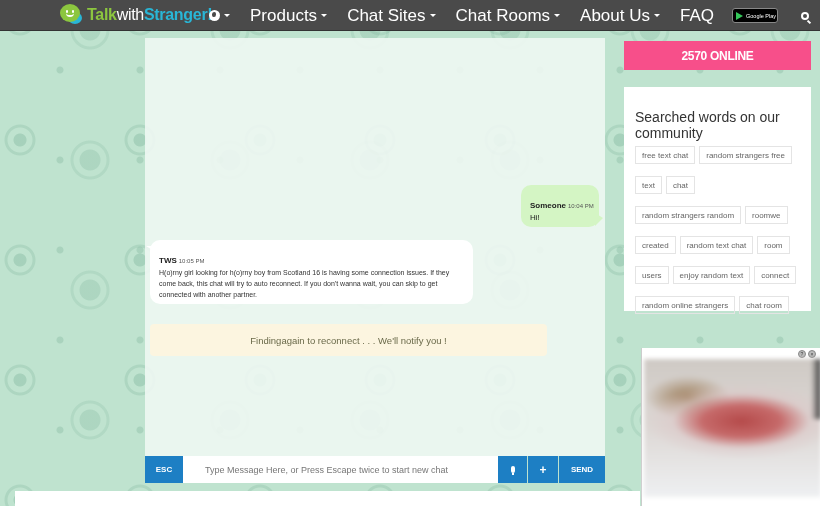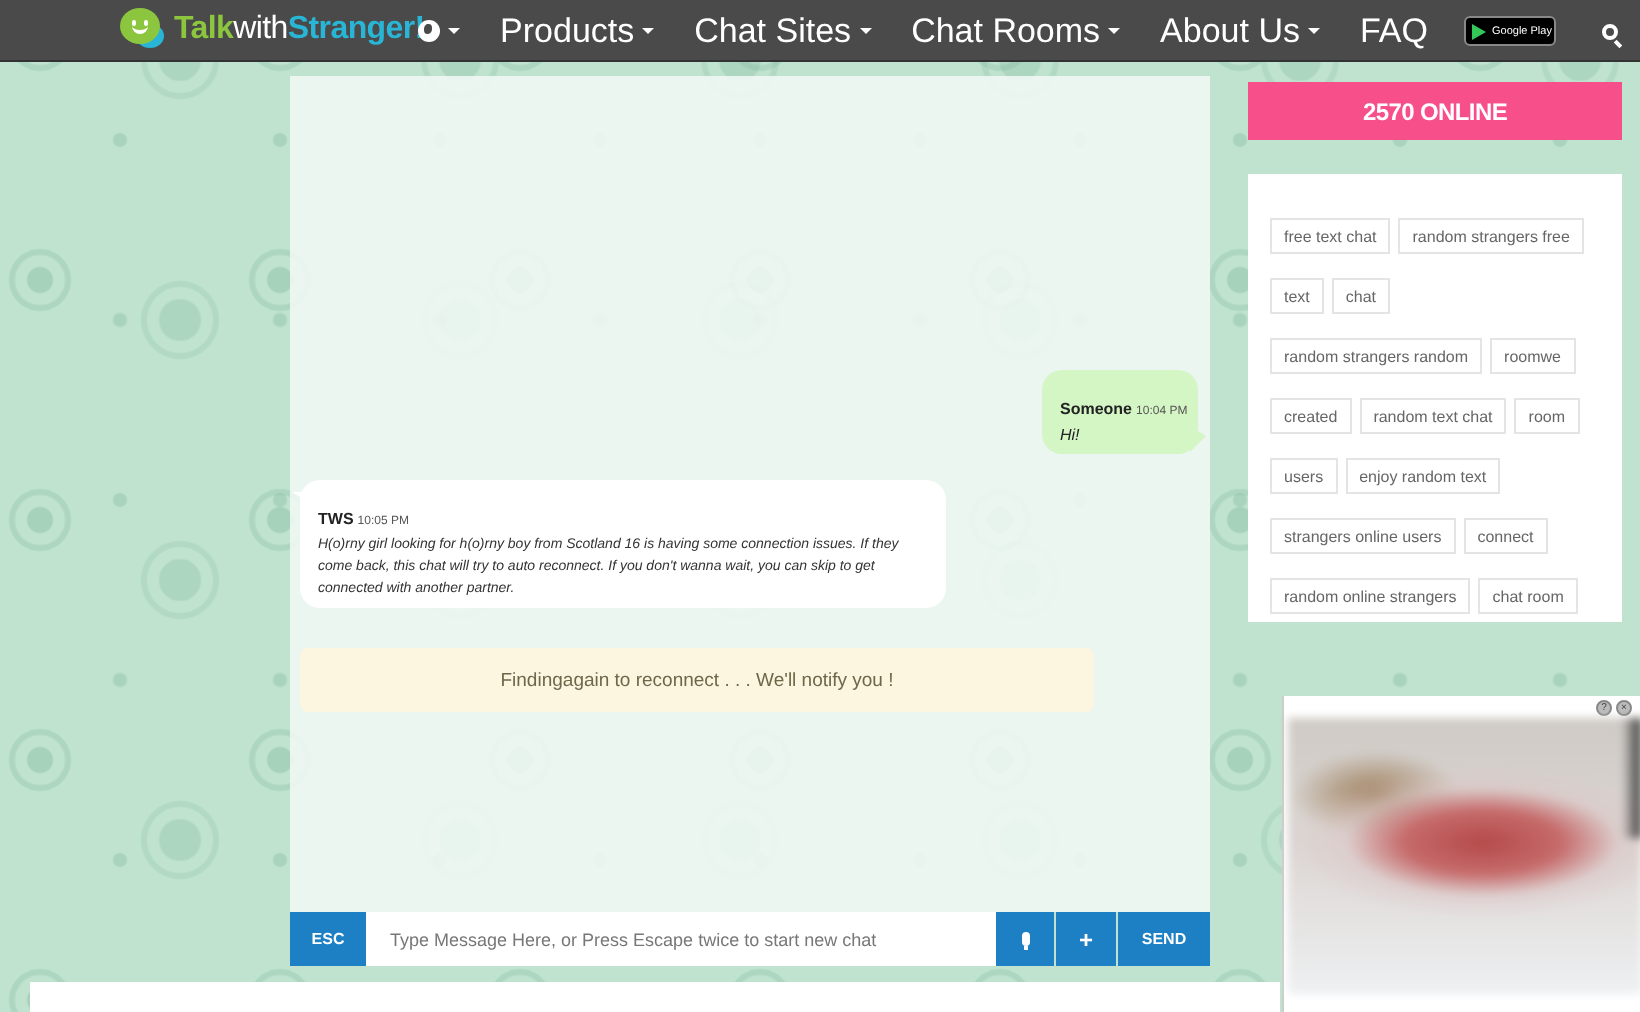--- a/index.html
+++ b/index.html
@@ -51,39 +51,39 @@
     position: absolute; left: 145px; top: 38px; width: 460px; height: 418px;
     background: rgba(240, 248, 244, 0.88);
   }
   .msg-me {
     position: absolute; left: 521px; top: 185px; width: 78px; height: 42px;
     background: #d4f5c4; border-radius: 10px; padding: 9px 0 0 9px;
   }
   .msg-me::after { content: ""; position: absolute; right: -4px; top: 28px; width: 0; height: 0; border-left: 8px solid #d4f5c4; border-top: 5px solid transparent; border-bottom: 8px solid transparent; }
   .msg-name { font-weight: bold; font-size: 8px; color: #222; }
   .msg-time { font-size: 6px; color: #555; margin-left: 2px; }
-  .msg-text { font-size: 8px; color: #222; line-height: 11px; font-style: italic; }
+  .msg-text { font-size: 8px; color: #222; line-height: 11px; }
   .msg-them {
     position: absolute; left: 150px; top: 240px; width: 323px; height: 64px;
     background: #ffffff; border-radius: 10px; padding: 9px 9px 0 9px;
   }
   .msg-them::before { content: ""; position: absolute; left: -4px; top: 6px; width: 0; height: 0; border-right: 8px solid #fff; border-bottom: 5px solid transparent; }
   .msg-them .msg-text { font-size: 7px; line-height: 11px; color: #333; }
   .notice {
     position: absolute; left: 150px; top: 324px; width: 397px; height: 32px;
     background: #fcf5e0; border-radius: 4px; display: flex; align-items: center; justify-content: center;
     font-size: 9.5px; color: #6a6a4a;
   }
   .notice b { color: #5a5a3a; margin: 0 3px; }
 
   
   .input-bar { position: absolute; left: 145px; top: 456px; width: 460px; height: 27px; display: flex; }
   .btn-blue { background: #1d7fc4; color: #fff; font-size: 8px; display: flex; align-items: center; justify-content: center; height: 27px; border: none; font-weight: bold; }
   .esc-btn { width: 38px; }
-  .msg-input { flex: 1; background: #fff; border: none; height: 27px; padding: 0 12px; font-size: 9px; font-family: "Liberation Sans", sans-serif; color: #555; }
+  .msg-input { flex: 1; background: #fff; border: none; height: 27px; padding: 0 22px; font-size: 9px; font-family: "Liberation Sans", sans-serif; color: #555; }
   .msg-input::placeholder { color: #777; }
   .mic-btn { width: 29px; margin-right: 1px; }
   .mic { width: 4px; height: 7px; background: #fff; border-radius: 2px; position: relative; }
   .mic::after { content: ""; position: absolute; left: 1px; top: 7px; width: 2px; height: 2px; background: #fff; }
   .plus-btn { width: 30px; margin-right: 1px; font-size: 12px; font-weight: bold; }
   .send-btn { width: 46px; }
 
   .bottom-white { position: absolute; left: 15px; top: 491px; width: 625px; height: 15px; background: #fff; }
 
   
@@ -182,33 +182,33 @@
     </button>
   <button class="btn-blue plus-btn">+</button>
   <button class="btn-blue send-btn">SEND</button>
 </div>
 
 <div class="bottom-white"></div>
 
 <div class="online-badge">2570 ONLINE</div>
 
 <div class="words-card">
+  <div class="words-title">Searched words on our community</div>
   <div class="tags">
     <span class="tag">free text chat</span>
     <span class="tag">random strangers free</span>
     <span class="tag">text</span>
     <span class="tag">chat</span>
     <span class="tag">random strangers random</span>
     <span class="tag">roomwe</span>
     <span class="tag">created</span>
     <span class="tag">random text chat</span>
     <span class="tag">room</span>
     <span class="tag">users</span>
     <span class="tag">enjoy random text</span>
-    <span class="tag">strangers online users</span>
     <span class="tag">connect</span>
     <span class="tag">random online strangers</span>
     <span class="tag">chat room</span>
   </div>
 </div>
 
 <div class="video-popup">
   <div class="video-controls">
     <span class="vc">?</span>
     <span class="vc">×</span>

